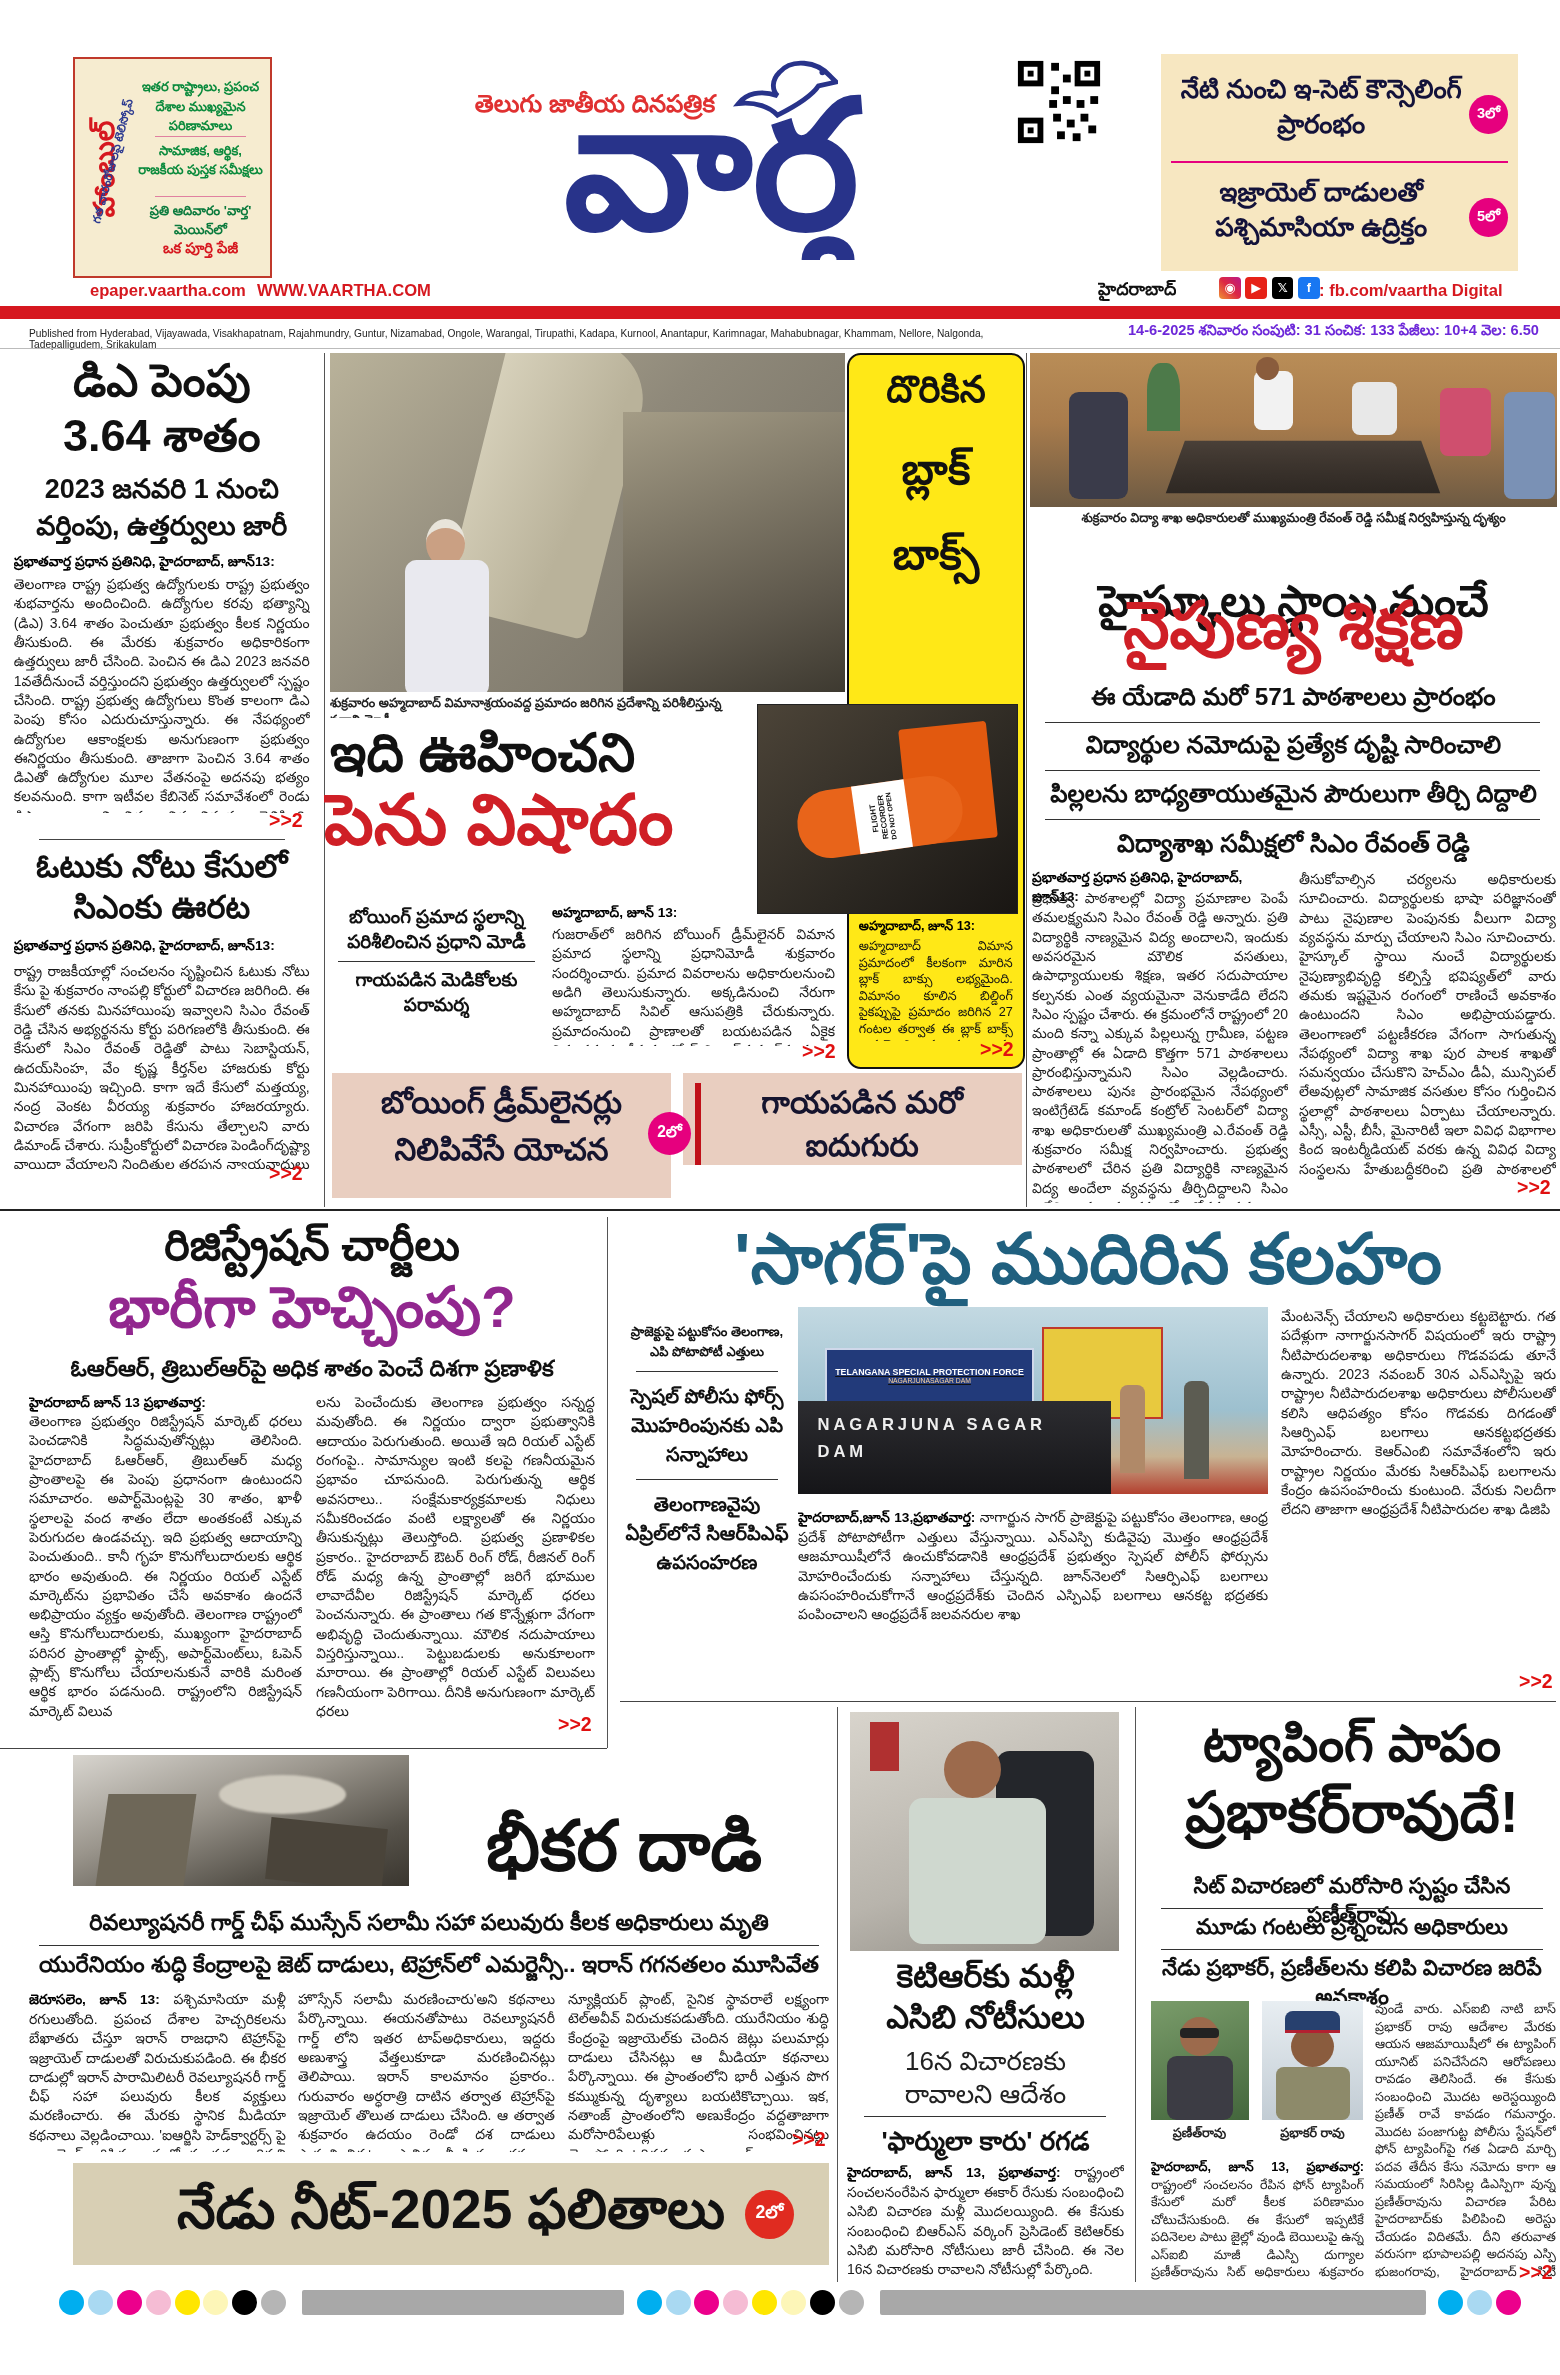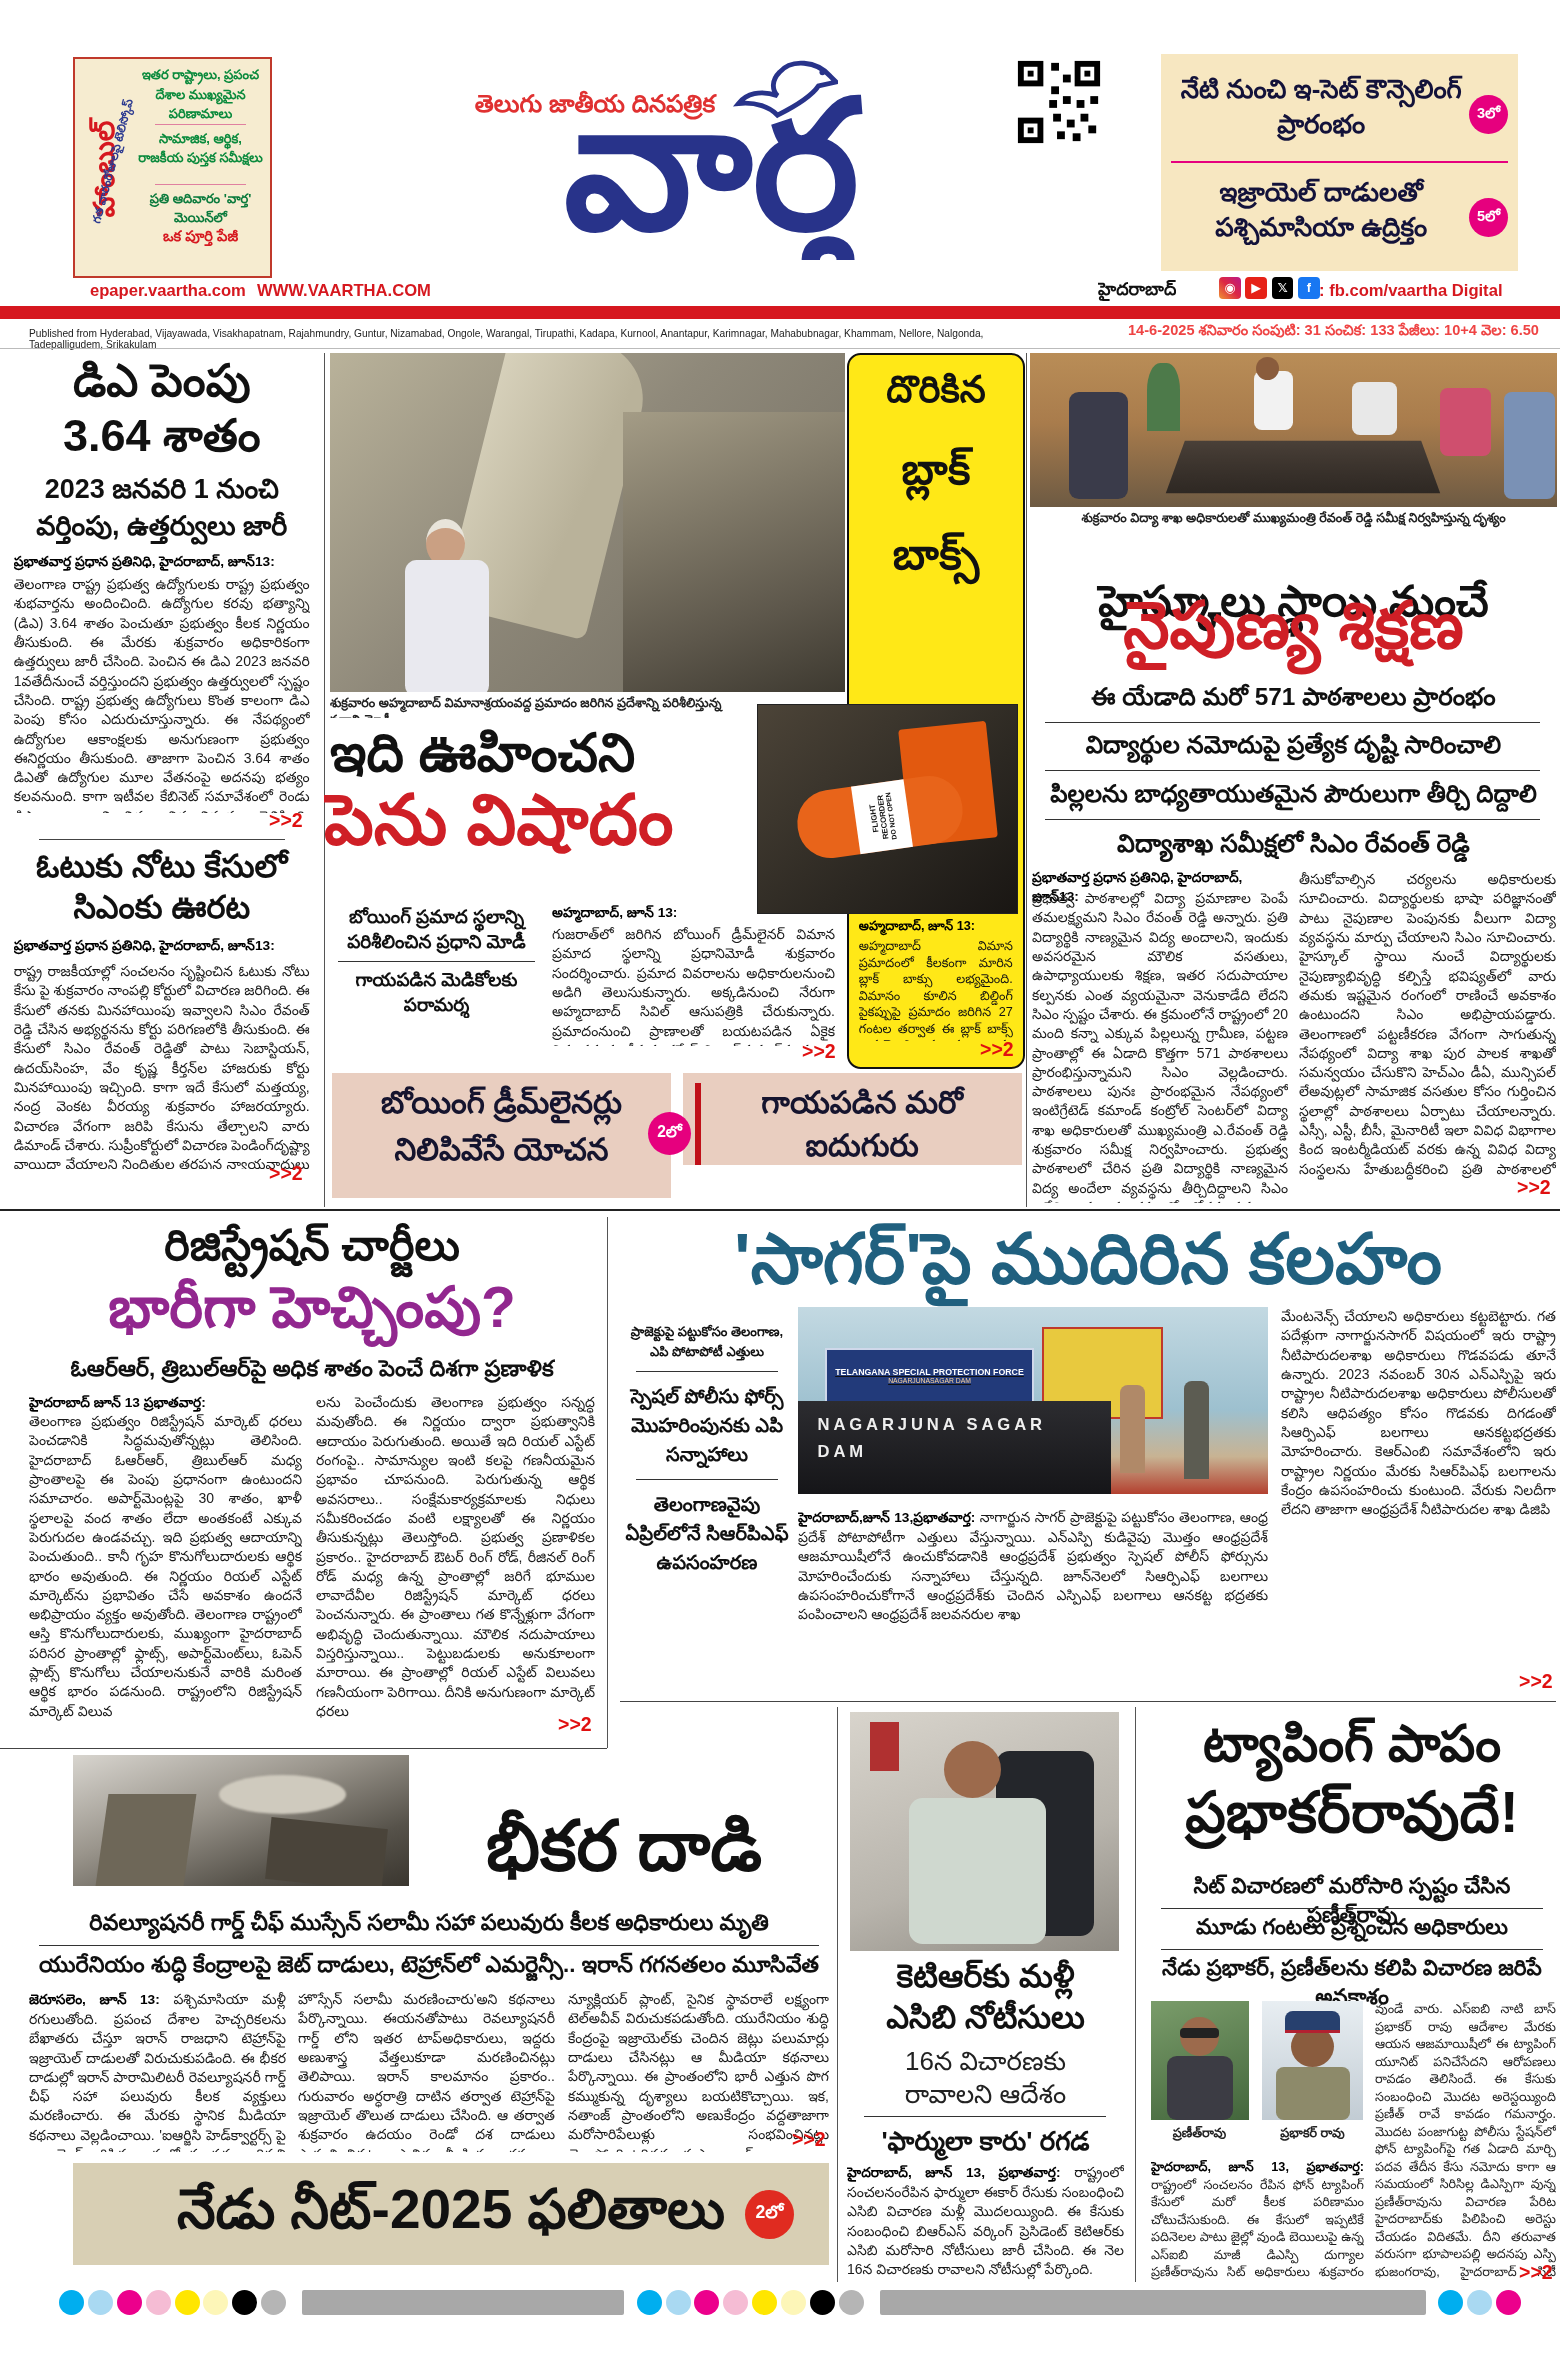--- a/index.html
+++ b/index.html
@@ -35,21 +35,21 @@
   .soc{width:21.5px;height:21.5px;border-radius:3.9px;display:inline-flex;align-items:center;justify-content:center;color:#fff;font-size:12.7px;font-weight:bold;margin-right:4.9px;}
 </style>
 </head>
 <body>
 
 <div id="canvas">
 
   <div class="abs cream" style="left:73px;top:57px;width:195px;height:217px;border:2px solid #c0392b;">
     <div class="abs" style="left:-60px;top:90px;width:185px;transform:rotate(-90deg);color:#d6181f;font-weight:bold;font-size:29px;text-align:center;">హాంబుల్</div>
     <div class="abs" style="left:-39px;top:94px;width:156px;transform:rotate(-75deg);color:#2b3990;font-weight:bold;font-size:11.7px;text-align:center;">గత వారంరోజులపై టెలిస్కోప్</div>
-    <div class="abs" style="left:62px;top:6px;width:127px;height:207px;">
+    <div class="abs" style="left:62px;top:18px;width:127px;height:207px;">
       <div class="greenline c" style="height:55px;">ఇతర రాష్ట్రాలు, ప్రపంచ దేశాల ముఖ్యమైన పరిణామాలు</div>
       <div class="sep-pink"></div>
       <div class="greenline c" style="height:51px;">సామాజిక, ఆర్థిక, రాజకీయ పుస్తక సమీక్షలు</div>
       <div class="sep-pink"></div>
       <div class="greenline c" style="height:39px;color:#0a7a3c;">ప్రతి ఆదివారం 'వార్త' మెయిన్‌లో</div>
       <div class="c b" style="color:#d6181f;font-size:14.6px;">ఒక పూర్తి పేజీ</div>
     </div>
   </div>
 
   <div class="abs c" style="left:439px;top:90px;width:312px;color:#e03131;font-weight:bold;font-size:24.4px;">తెలుగు జాతీయ దినపత్రిక</div>
@@ -105,21 +105,21 @@
     <span class="soc" style="background:linear-gradient(45deg,#f09433,#dc2743,#bc1888);">◉</span>
     <span class="soc" style="background:#e62117;">▶</span>
     <span class="soc" style="background:#000;">𝕏</span>
     <span class="soc" style="background:#1877f2;">f</span>
   </div>
   <div class="abs b" style="left:1319px;top:281px;font-size:16.6px;color:#d6181f;">: fb.com/vaartha Digital</div>
 
   <div class="abs red-bar" style="left:0;top:306px;width:1560px;height:12.7px;"></div>
 
   <div class="abs" style="left:29px;top:328px;width:985px;font-size:10.2px;color:#222;">Published from Hyderabad, Vijayawada, Visakhapatnam, Rajahmundry, Guntur, Nizamabad, Ongole, Warangal, Tirupathi, Kadapa, Kurnool, Anantapur, Karimnagar, Mahabubnagar, Khammam, Nellore, Nalgonda, Tadepalligudem, Srikakulam</div>
-  <div class="abs b" style="left:1051px;top:322px;width:488px;font-size:14.6px;color:#ef4444;text-align:right;">14-6-2025 శనివారం సంపుటి: 31 సంచిక: 133 పేజీలు: 10+4 వెల: 6.50</div>
+  <div class="abs b" style="left:1051px;top:322px;width:488px;font-size:14.6px;color:#6d28d9;text-align:right;">14-6-2025 శనివారం సంపుటి: 31 సంచిక: 133 పేజీలు: 10+4 వెల: 6.50</div>
   <div class="hrule" style="left:0;top:348px;width:1560px;border-color:#bbb;"></div>
 
   <div class="vrule" style="left:324px;top:353px;height:854px;"></div>
   <div class="vrule" style="left:1026px;top:353px;height:854px;"></div>
 
   <div class="abs c h-black" style="left:9.8px;top:355px;width:304px;font-size:45px;">డిఎ పెంపు</div>
   <div class="abs c h-black" style="left:9.8px;top:410px;width:304px;font-size:45px;">3.64 శాతం</div>
   <div class="abs c subhead" style="left:9.8px;top:474px;width:304px;font-size:27px;">2023 జనవరి 1 నుంచి</div>
   <div class="abs c subhead" style="left:9.8px;top:511px;width:304px;font-size:27px;">వర్తింపు, ఉత్తర్వులు జారీ</div>
   <div class="abs byline" style="left:13.7px;top:554px;width:296px;">ప్రభాతవార్త ప్రధాన ప్రతినిధి, హైదరాబాద్, జూన్13:</div>

